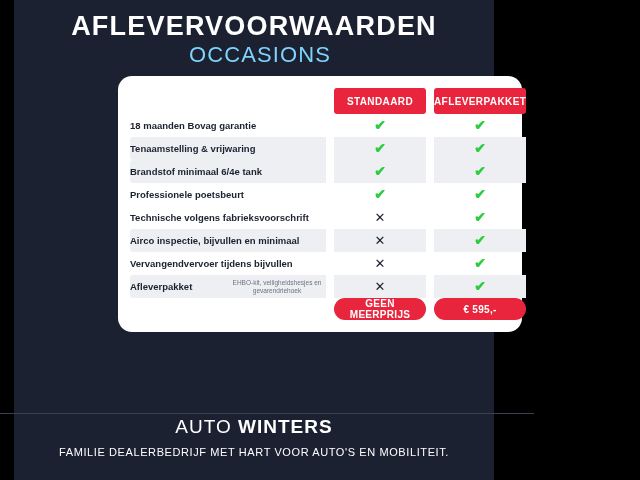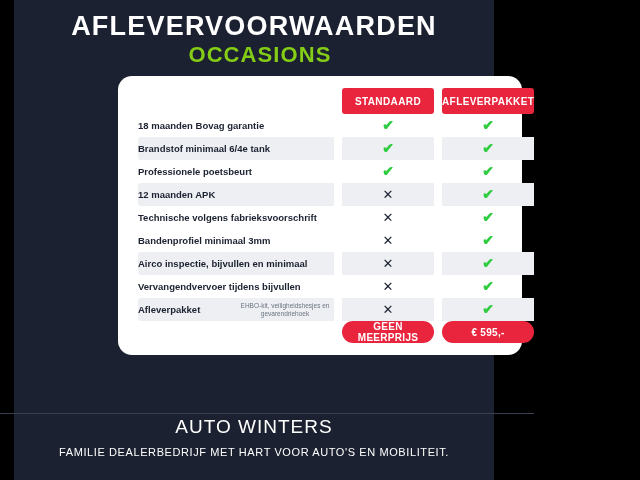--- a/index.html
+++ b/index.html
@@ -38,36 +38,36 @@
     text-align: center;
   }
   .title-main {
     color: #ffffff;
     font-size: 27px;
     font-weight: bold;
     letter-spacing: 1.2px;
     line-height: 32px;
   }
   .title-sub {
-    color: #84cc16;
+    color: #7dd3fc;
     font-size: 22px;
-    font-weight: bold;
+    font-weight: normal;
     letter-spacing: 1.1px;
     line-height: 26px;
     padding-left: 12px;
   }
 
   .card {
     position: absolute;
     left: 118px;
     top: 76px;
     width: 404px;
     background: #ffffff;
     border-radius: 14px;
-    padding: 12px 12px 12px 20px;
+    padding: 12px 12px 12px 12px;
     box-sizing: border-box;
   }
 
   table.matrix {
     width: 100%;
     border-collapse: separate;
     border-spacing: 0;
     table-layout: fixed;
   }
   table.matrix td, table.matrix th {
@@ -160,21 +160,21 @@
     width: 560px;
     height: 1px;
     background: #39404f;
   }
   .brand {
     color: #ffffff;
     font-size: 19px;
     letter-spacing: 1px;
     font-weight: normal;
   }
-  .brand b { font-weight: normal; }
+  .brand b { font-weight: bold; }
   .tagline {
     color: #ffffff;
     font-size: 11px;
     letter-spacing: 0.6px;
     margin-top: 8px;
   }
 </style>
 </head>
 <body>
 
@@ -206,49 +206,42 @@
             <td class="head-cell">AFLEVERPAKKET</td>
           </tr>
           <tr>
             <td class="feat-cell"><span>18 maanden Bovag garantie</span></td>
             <td></td>
             <td class="mark-cell"><span class="check">✔</span></td>
             <td></td>
             <td class="mark-cell"><span class="check">✔</span></td>
           </tr>
           <tr class="row-shaded">
+            <td class="feat-cell"><span>Tenaamstelling &amp; vrijwaring</span></td>
+            <td></td>
+            <td class="mark-cell"><span class="check">✔</span></td>
+            <td></td>
+            <td class="mark-cell"><span class="check">✔</span></td>
+          </tr>
+          <tr class="row-shaded">
             <td class="feat-cell"><span>Brandstof minimaal 6/4e tank</span></td>
             <td></td>
             <td class="mark-cell"><span class="check">✔</span></td>
             <td></td>
             <td class="mark-cell"><span class="check">✔</span></td>
           </tr>
           <tr>
             <td class="feat-cell"><span>Professionele poetsbeurt</span></td>
             <td></td>
             <td class="mark-cell"><span class="check">✔</span></td>
             <td></td>
             <td class="mark-cell"><span class="check">✔</span></td>
           </tr>
-          <tr class="row-shaded">
-            <td class="feat-cell"><span>12 maanden APK</span></td>
-            <td></td>
-            <td class="mark-cell"><span class="cross">✕</span></td>
-            <td></td>
-            <td class="mark-cell"><span class="check">✔</span></td>
-          </tr>
           <tr>
             <td class="feat-cell"><span>Technische volgens fabrieksvoorschrift</span></td>
-            <td></td>
-            <td class="mark-cell"><span class="cross">✕</span></td>
-            <td></td>
-            <td class="mark-cell"><span class="check">✔</span></td>
-          </tr>
-          <tr>
-            <td class="feat-cell"><span>Bandenprofiel minimaal 3mm</span></td>
             <td></td>
             <td class="mark-cell"><span class="cross">✕</span></td>
             <td></td>
             <td class="mark-cell"><span class="check">✔</span></td>
           </tr>
           <tr class="row-shaded">
             <td class="feat-cell"><span>Airco inspectie, bijvullen en minimaal</span></td>
             <td></td>
             <td class="mark-cell"><span class="cross">✕</span></td>
             <td></td>

